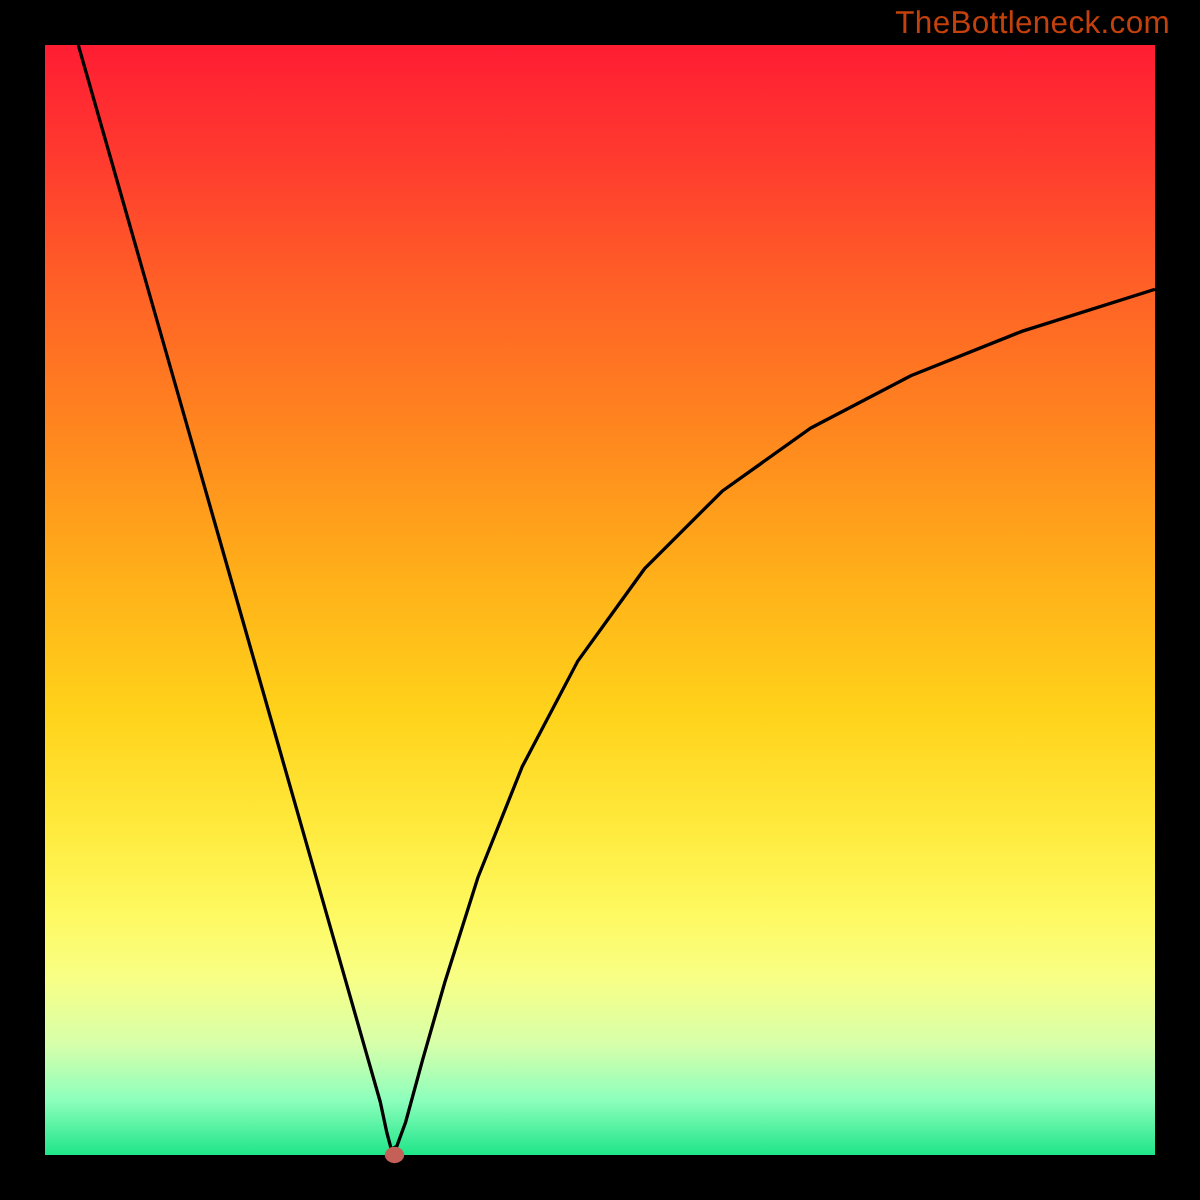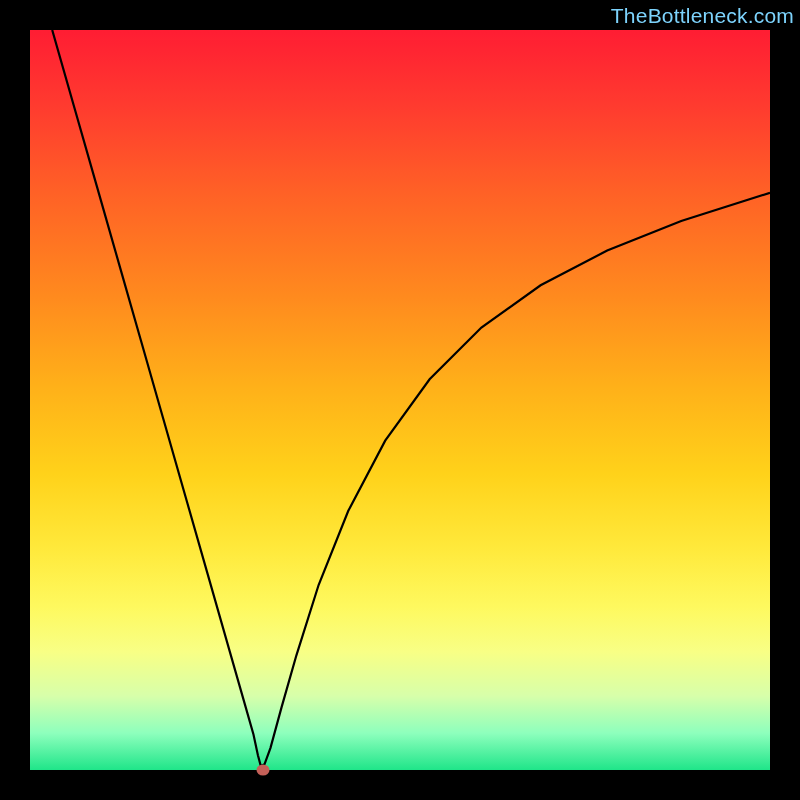--- a/index.html
+++ b/index.html
@@ -47,22 +47,22 @@
     position: absolute;
     width: 13px;
     height: 11px;
     border-radius: 50%;
     background: #c46058;
     transform: translate(-50%, -50%);
   }
   .watermark {
     position: absolute;
     top: 4px;
-    right: 6px;
-    color: #7dd3fc;
+    right: 20px;
+    color: #c2410c;
     font-size: 21px;
     letter-spacing: 0.2px;
     font-weight: 400;
   }
 </style>
 </head>
 <body>
 
 <div class="frame">
   <div class="watermark">TheBottleneck.com</div>

